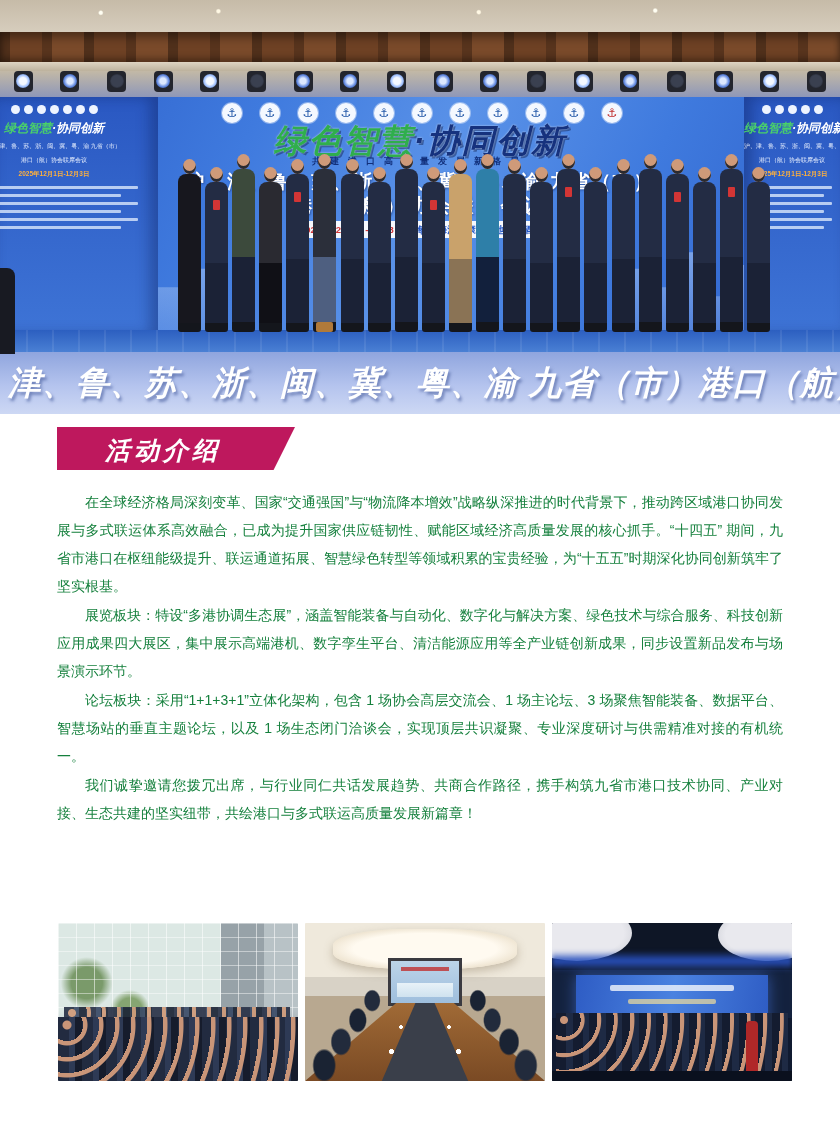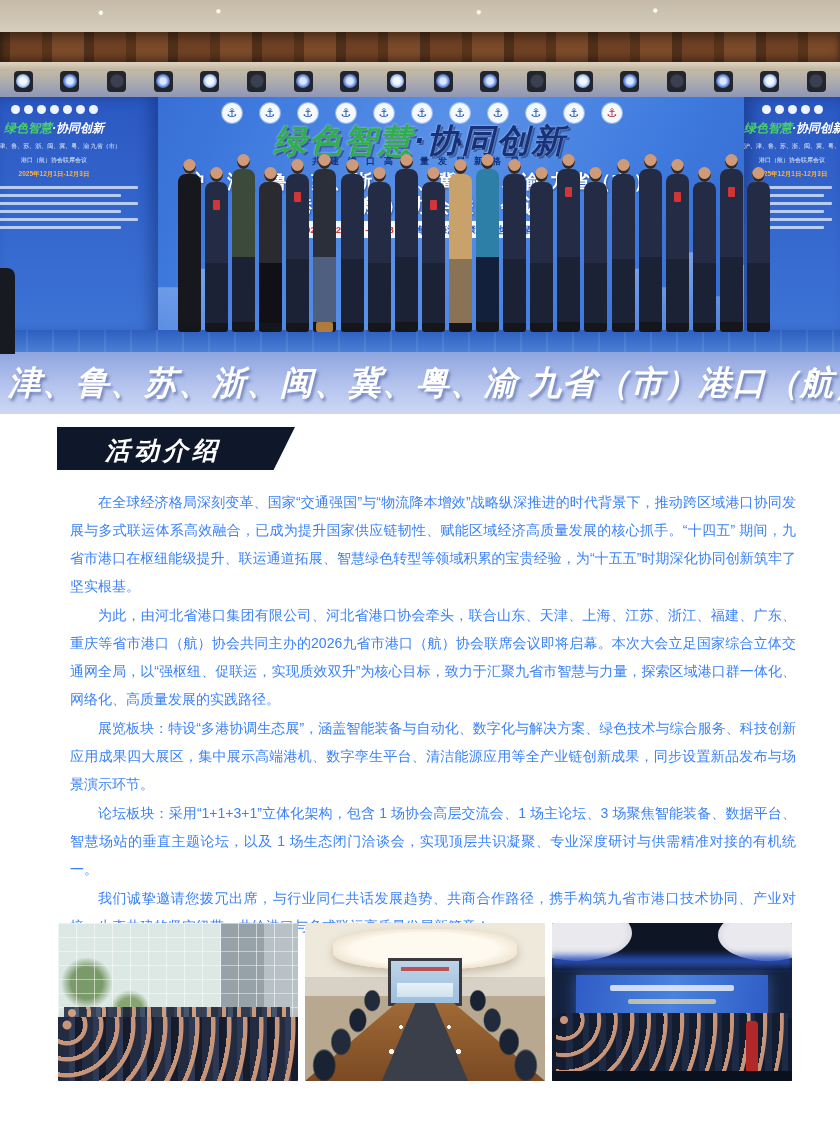--- a/index.html
+++ b/index.html
@@ -94,27 +94,27 @@
 
   .stagefloor{position:absolute;left:0;top:330px;width:840px;height:22px;
      background:linear-gradient(#2c5fc0,#4a80d4);
      background-image:repeating-linear-gradient(90deg,rgba(255,255,255,.08) 0 2px,rgba(255,255,255,0) 2px 26px),linear-gradient(#2c5fc0,#4a80d4);}
   .strip{position:absolute;left:0;top:352px;width:840px;height:62px;overflow:hidden;
      background:linear-gradient(#8fa5de,#b5c4ee 55%,#cdd8f4);}
   .strip-text{position:absolute;left:8px;top:9px;font-size:33px;font-weight:bold;font-style:italic;
      color:#ffffff;letter-spacing:1px;white-space:nowrap;text-shadow:2px 3px 3px rgba(90,110,170,.75);}
 
   
-  .section-header{position:absolute;left:57px;top:427px;width:238px;height:43px;background:#0f172a;
+  .section-header{position:absolute;left:57px;top:427px;width:238px;height:43px;background:#be185d;
      clip-path:polygon(0 0,100% 0,91% 100%,0 100%);}
   .section-header span{display:block;margin:7px 0 0 48px;color:#fff;font-size:25px;font-weight:bold;
      font-style:italic;letter-spacing:4px;}
 
   
-  .body-text{position:absolute;left:70px;top:488px;width:726px;color:#3b82f6;
+  .body-text{position:absolute;left:57px;top:488px;width:726px;color:#15803d;
      font-size:14px;line-height:28px;text-align:justify;}
   .body-text p{margin:0 0 1px 0;text-indent:2em;}
 
   
   .gallery{position:absolute;left:58px;top:923px;width:736px;height:158px;display:flex;gap:7px;}
   .gphoto{position:relative;width:240px;height:158px;overflow:hidden;border-radius:1px;}
 
   
   .ph1{background:
      linear-gradient(rgba(255,255,255,0) 0 55%,rgba(20,28,46,.15) 70%),
@@ -317,21 +317,20 @@
       <div class="strip-text">津、鲁、苏、浙、闽、冀、粤、渝 九省（市）港口（航）协会联席会议</div>
     </div>
   </div>
 
   <div class="section-header">
     <span>活动介绍</span>
   </div>
 
   <div class="body-text">
     <p>在全球经济格局深刻变革、国家“交通强国”与“物流降本增效”战略纵深推进的时代背景下，推动跨区域港口协同发展与多式联运体系高效融合，已成为提升国家供应链韧性、赋能区域经济高质量发展的核心抓手。“十四五” 期间，九省市港口在枢纽能级提升、联运通道拓展、智慧绿色转型等领域积累的宝贵经验，为“十五五”时期深化协同创新筑牢了坚实根基。</p>
-    <p>为此，由河北省港口集团有限公司、河北省港口协会牵头，联合山东、天津、上海、江苏、浙江、福建、广东、重庆等省市港口（航）协会共同主办的2026九省市港口（航）协会联席会议即将启幕。本次大会立足国家综合立体交通网全局，以“强枢纽、促联运，实现质效双升”为核心目标，致力于汇聚九省市智慧与力量，探索区域港口群一体化、网络化、高质量发展的实践路径。</p>
     <p>展览板块：特设“多港协调生态展”，涵盖智能装备与自动化、数字化与解决方案、绿色技术与综合服务、科技创新应用成果四大展区，集中展示高端港机、数字孪生平台、清洁能源应用等全产业链创新成果，同步设置新品发布与场景演示环节。</p>
     <p>论坛板块：采用“1+1+3+1”立体化架构，包含 1 场协会高层交流会、1 场主论坛、3 场聚焦智能装备、数据平台、智慧场站的垂直主题论坛，以及 1 场生态闭门洽谈会，实现顶层共识凝聚、专业深度研讨与供需精准对接的有机统一。</p>
     <p>我们诚挚邀请您拨冗出席，与行业同仁共话发展趋势、共商合作路径，携手构筑九省市港口技术协同、产业对接、生态共建的坚实纽带，共绘港口与多式联运高质量发展新篇章！</p>
   </div>
 
   <div class="gallery">
     <div class="gphoto ph1">
       <div class="crowd2"></div>
       <div class="crowd"></div>
     </div>

